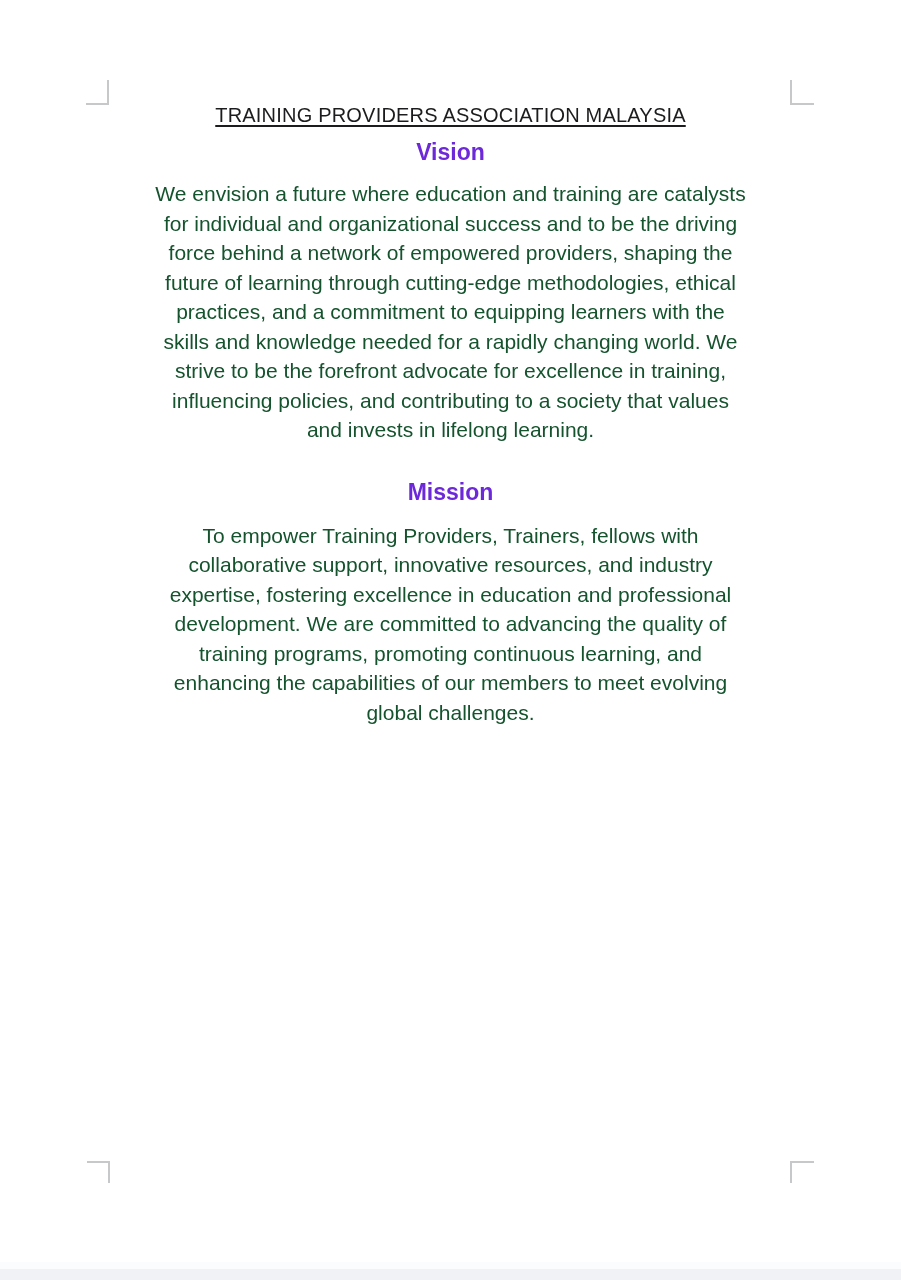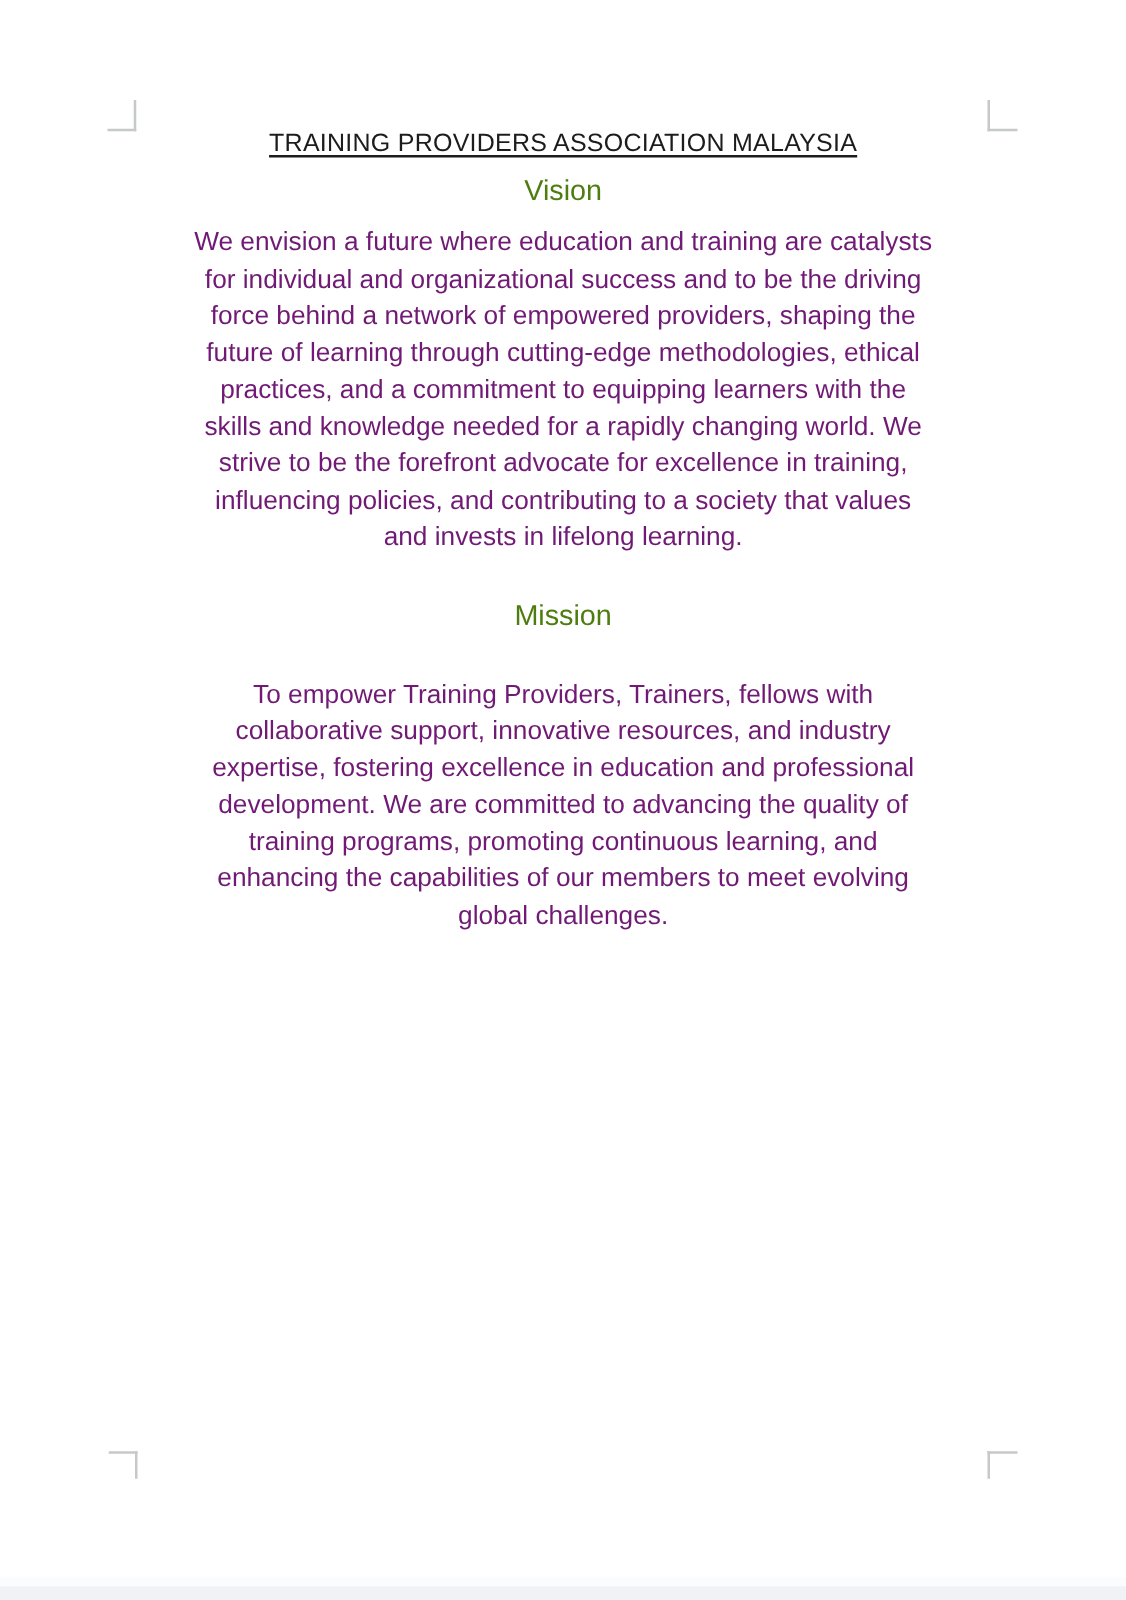--- a/index.html
+++ b/index.html
@@ -56,36 +56,36 @@
     font-weight: 400;
     line-height: 24px;
     letter-spacing: 0.2px;
     text-decoration: underline;
     text-underline-offset: 3px;
     color: #1c1c1e;
   }
   .section-heading {
     margin: 0;
     font-size: 23px;
-    font-weight: 400;
+    font-weight: 700;
     line-height: 30px;
-    color: #4d7c0f;
+    color: #6d28d9;
   }
   .heading-vision { margin-top: 10px; }
   .heading-mission { margin-top: 32px; }
   .section-body {
     margin: 0 auto;
     width: 790px;
     font-size: 21px;
     line-height: 29.5px;
-    color: #701a75;
+    color: #14532d;
     white-space: pre-line;  
   }
   .body-vision { margin-top: 12px; }
-  .body-mission { margin-top: 34px; }
+  .body-mission { margin-top: 14px; }
 
   
   .footer-fade {
     position: absolute;
     left: 0; right: 0; bottom: 11px;
     height: 7px;
     background: #fbfcfe;
   }
   .footer-band {
     position: absolute;

